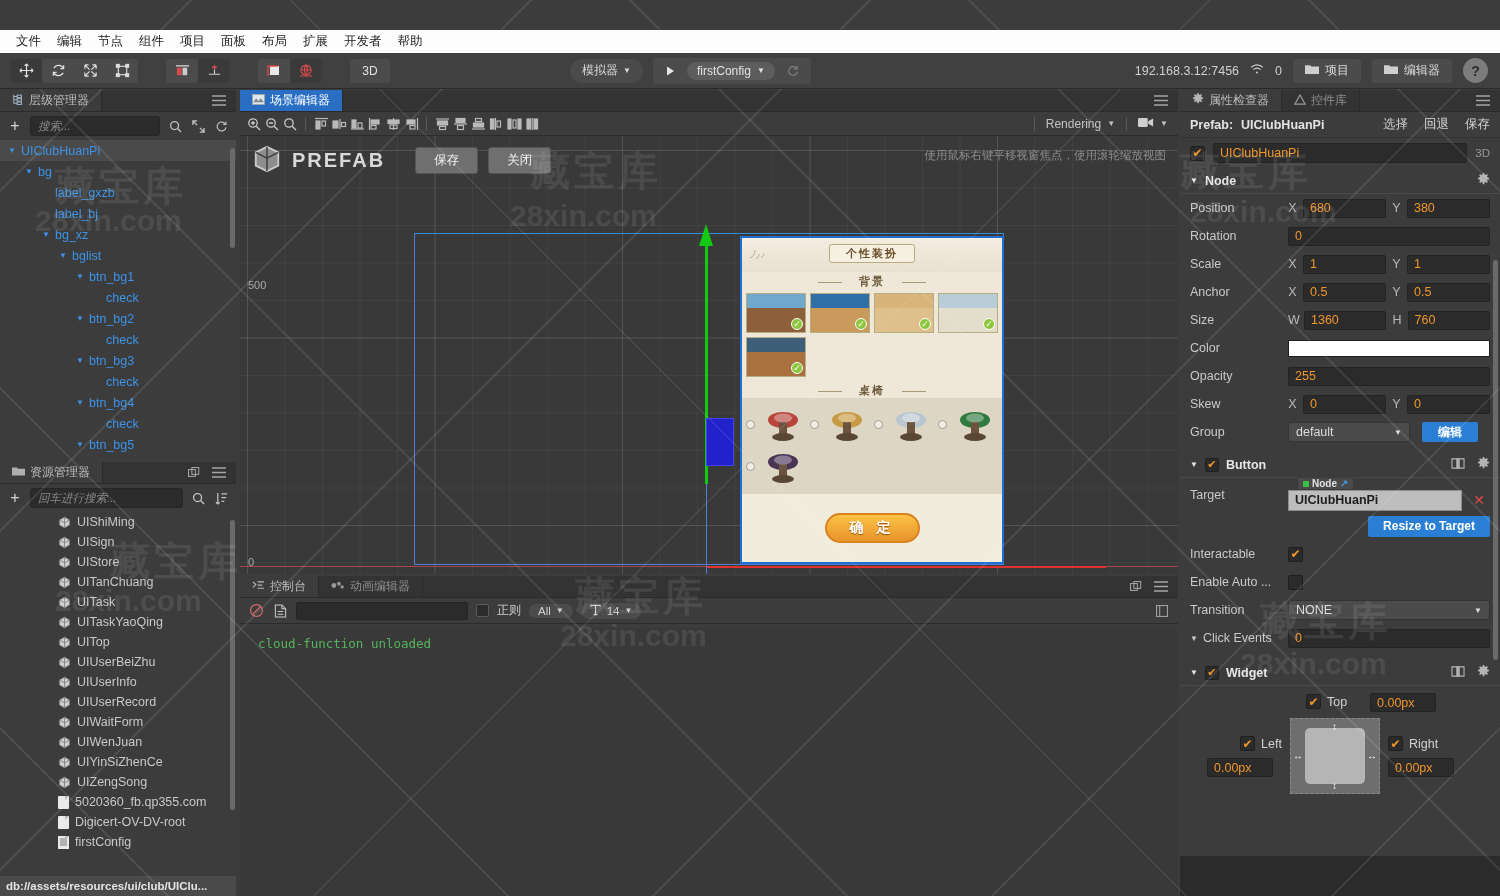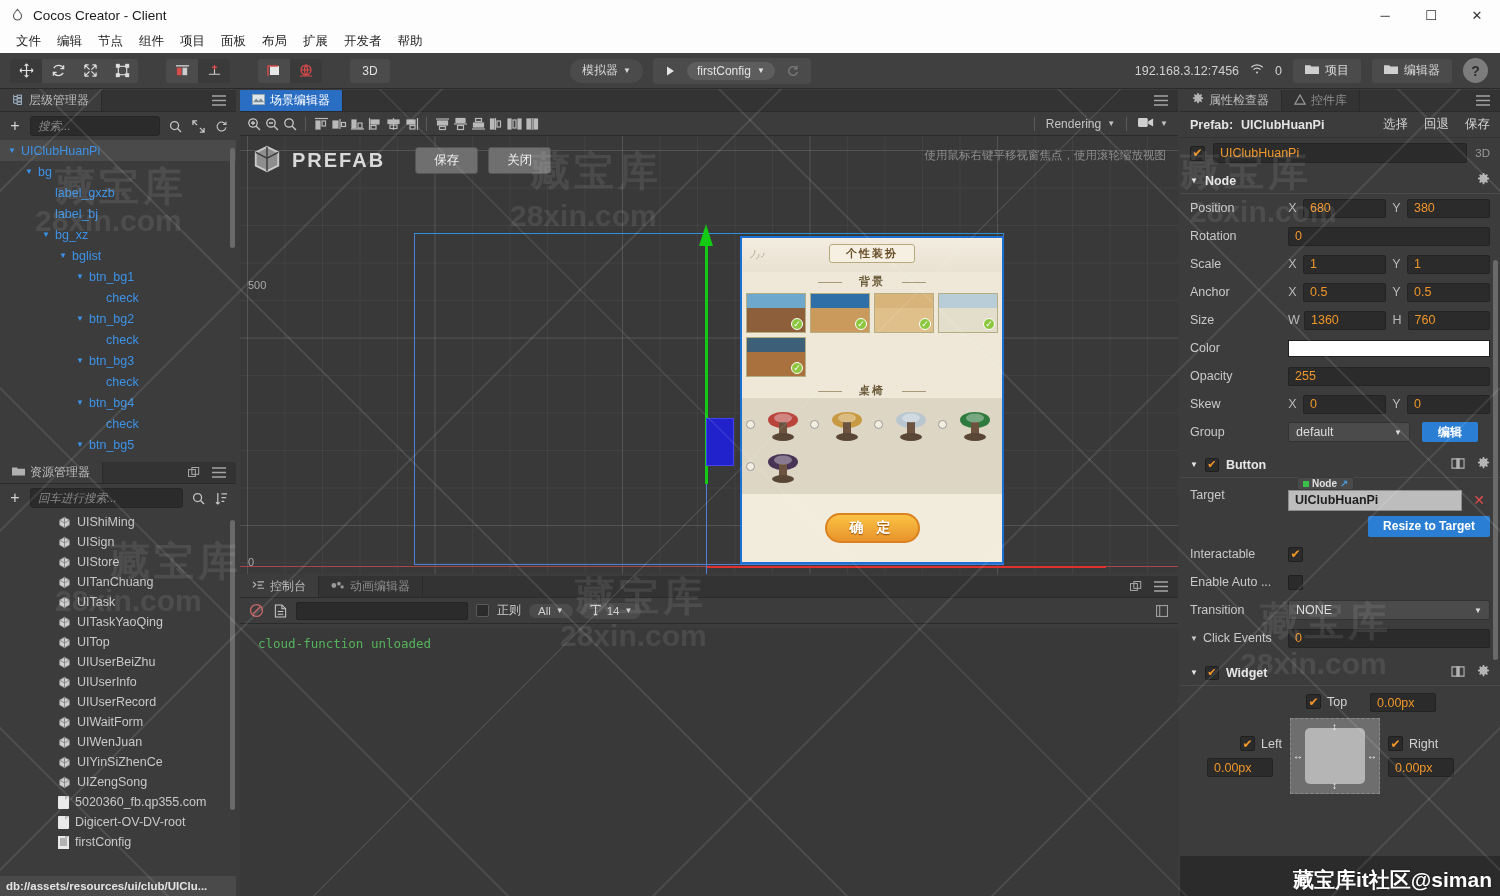--- a/index.html
+++ b/index.html
@@ -204,33 +204,20 @@
     position: absolute; right: 8px; bottom: 2px; font-size: 21px; font-weight: bold; color: #ffffff;
     letter-spacing: 0px; z-index: 70; text-shadow: 0 0 2px rgba(0,0,0,.7);
   }
   .vscroll { position: absolute; width: 5px; background: #6a6a6a; border-radius: 3px; right: 1px; }
 </style>
 </head>
 <body>
 
 <div id="app">
 
-  <div class="titlebar">
-    <span class="tb-icon">
-      <svg width="15" height="15" viewBox="0 0 16 16">
-          <path d="M8 1.5c-2 2.5-4.3 4-4.3 7A4.3 4.3 0 0 0 8 12.9a4.3 4.3 0 0 0 4.3-4.4c0-3-2.3-4.5-4.3-7z" fill="none" stroke="#555" stroke-width="1.1"></path>
-        </svg>
-    </span>
-    <span class="tb-title">Cocos Creator - Client</span>
-    <div class="win-ctrls">
-      <div class="win-btn">─</div>
-      <div class="win-btn">☐</div>
-      <div class="win-btn close">✕</div>
-    </div>
-  </div>
 
   <div class="menubar">
     <div class="mi">文件</div>
     <div class="mi">编辑</div>
     <div class="mi">节点</div>
     <div class="mi">组件</div>
     <div class="mi">项目</div>
     <div class="mi">面板</div>
     <div class="mi">布局</div>
     <div class="mi">扩展</div>
@@ -1227,15 +1214,14 @@
   <div class="wm-text wm-en" style="left:510px;top:200px;">28xin.com</div>
   <div class="wm-text wm-cn" style="left:1180px;top:150px;">藏宝库</div>
   <div class="wm-text wm-en" style="left:1190px;top:196px;">28xin.com</div>
   <div class="wm-text wm-cn" style="left:110px;top:540px;">藏宝库</div>
   <div class="wm-text wm-en" style="left:55px;top:585px;">28xin.com</div>
   <div class="wm-text wm-cn" style="left:575px;top:575px;">藏宝库</div>
   <div class="wm-text wm-en" style="left:560px;top:620px;">28xin.com</div>
   <div class="wm-text wm-cn" style="left:1260px;top:600px;">藏宝库</div>
   <div class="wm-text wm-en" style="left:1240px;top:648px;">28xin.com</div>
   <div class="wm-lines"></div>
-  <div class="footer-wm">藏宝库it社区@siman</div>
 
 </div>
 
 </body></html>

